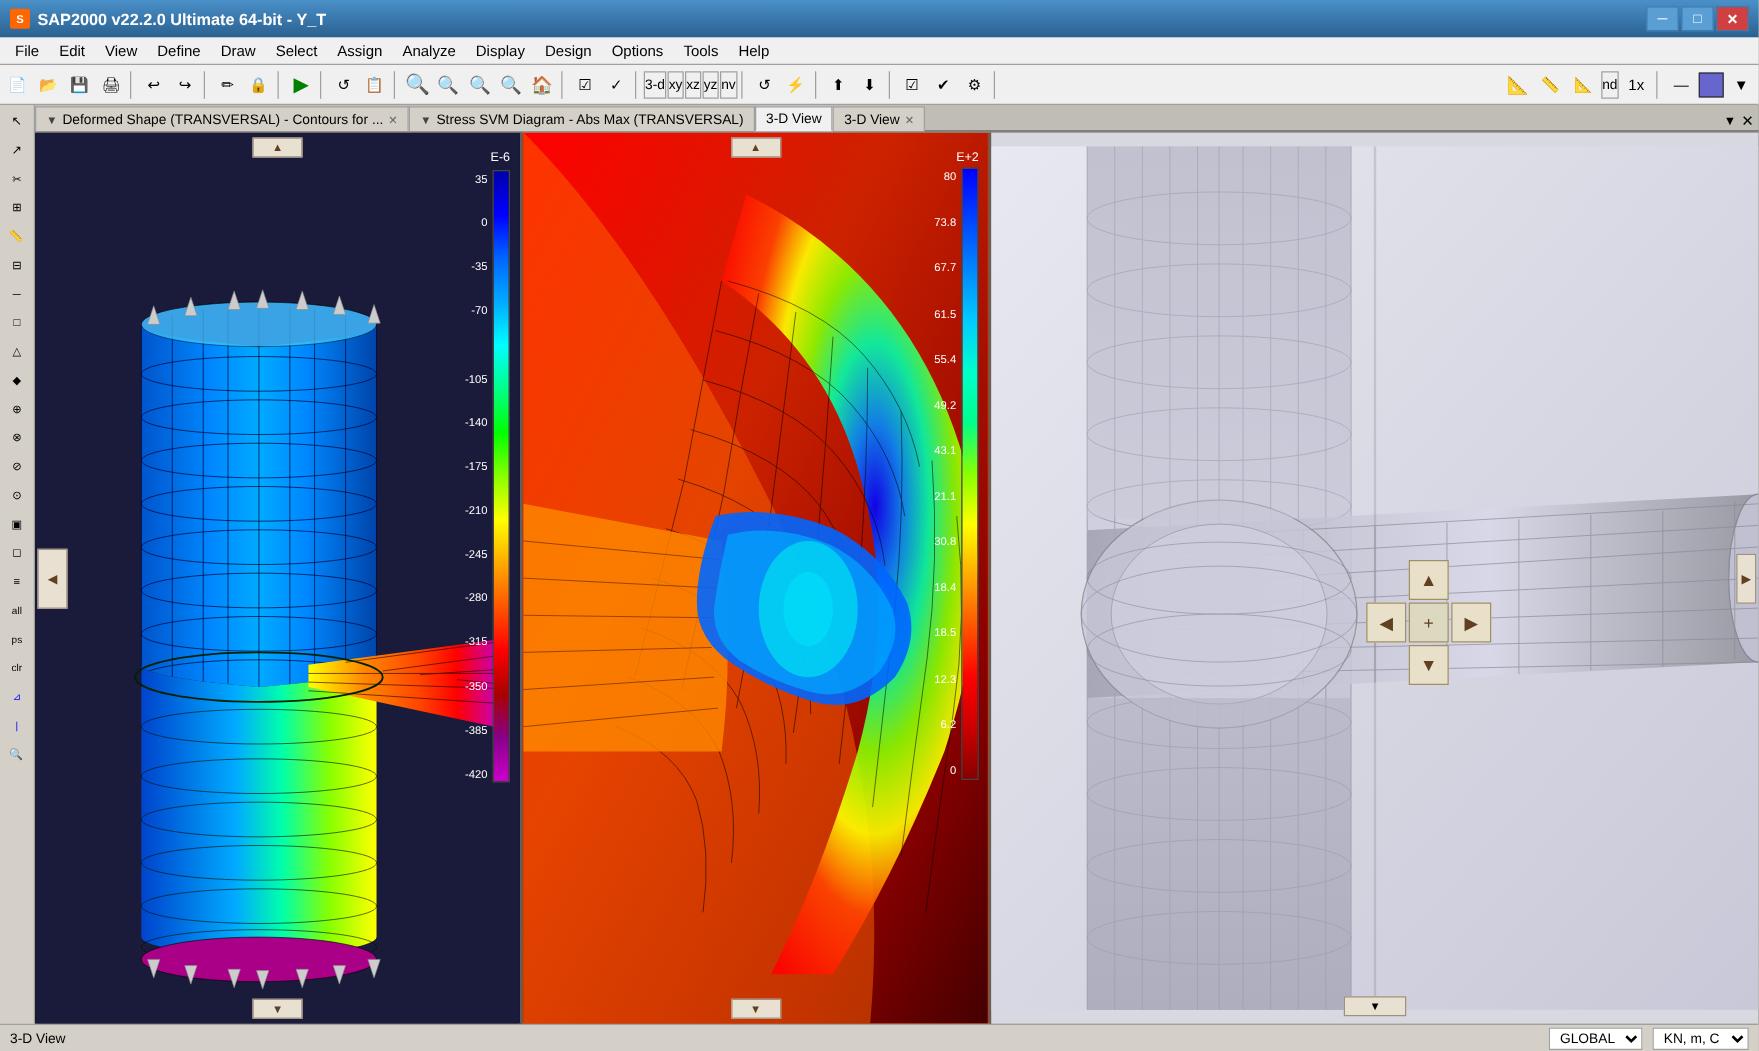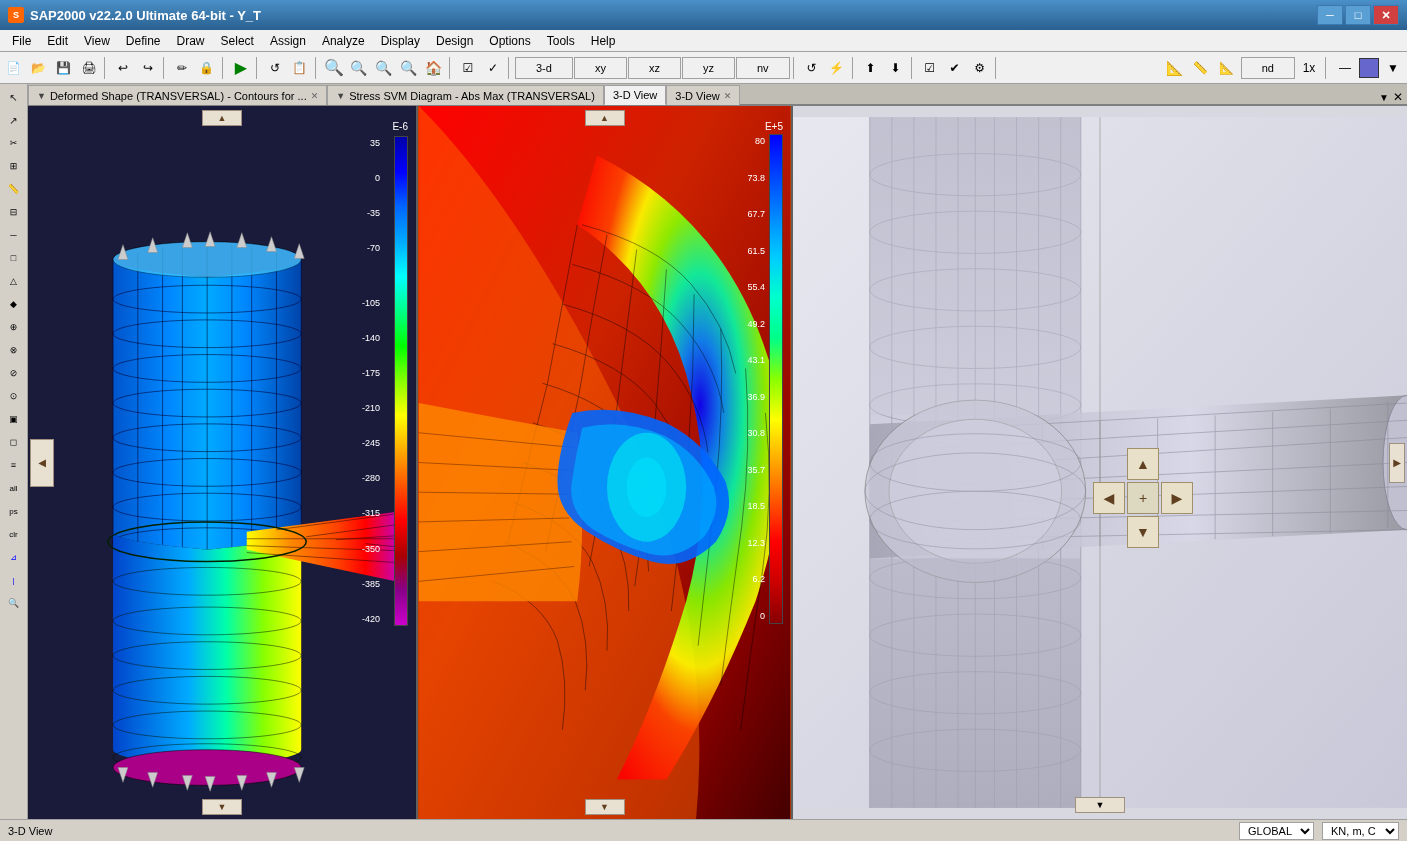--- a/index.html
+++ b/index.html
@@ -50,21 +50,21 @@
       gap: 1px;
     }
     .tb-btn {
       width: 24px; height: 24px;
       background: #f0f0f0;
       border: 1px solid transparent;
       display: flex; align-items: center; justify-content: center;
       cursor: pointer; font-size: 12px;
     }
     .tb-sep { width: 4px; height: 22px; border-left: 1px solid #a0a0a0; margin: 0 2px; }
-    .tb-text-btn { padding: 2px 20px; height: 22px; background: #f0f0f0; border: 1px solid #a0a0a0; cursor: pointer; font-size: 11px; display: flex; align-items: center; }
+    .tb-text-btn { padding: 2px 0; height: 22px; background: #f0f0f0; border: 1px solid #a0a0a0; cursor: pointer; font-size: 11px; display: flex; align-items: center; }
 
     
     #main-area {
       display: flex;
       height: calc(841px - 30px - 22px - 32px - 22px);
       background: #808080;
     }
 
     
     #left-panel {
@@ -542,21 +542,21 @@
             <polygon points="210,676 215,691 220,676"></polygon>
             <polygon points="240,673 245,688 250,673"></polygon>
             <polygon points="268,668 273,683 278,668"></polygon>
           </g>
 
           <ellipse cx="180" cy="440" rx="100" ry="20" fill="none" stroke="#002200" stroke-width="1.5"></ellipse>
         </svg>
 
         <div style="position:absolute; top:15px; right:8px; display:flex; flex-direction:column; align-items:flex-end;">
           <div style="font-size:10px; color:white; margin-bottom:4px;">E-6</div>
-          <div style="display:flex; gap:14px; align-items:stretch;">
+          <div style="display:flex; gap:4px; align-items:stretch;">
             <div style="display:flex; flex-direction:column; justify-content:space-between; text-align:right;">
               <span style="font-size:9px; color:white; line-height:1.6;">35</span>
               <span style="font-size:9px; color:white; line-height:1.6;">0</span>
               <span style="font-size:9px; color:white; line-height:1.6;">-35</span>
               <span style="font-size:9px; color:white; line-height:1.6;">-70</span>
               <span style="font-size:9px; color:white; line-height:1.6;margin-top:20px;">-105</span>
               <span style="font-size:9px; color:white; line-height:1.6;">-140</span>
               <span style="font-size:9px; color:white; line-height:1.6;">-175</span>
               <span style="font-size:9px; color:white; line-height:1.6;">-210</span>
               <span style="font-size:9px; color:white; line-height:1.6;">-245</span>
@@ -636,33 +636,33 @@
           </g>
 
           <path d="M155,310 Q200,300 250,320 Q290,340 310,380 Q320,410 300,440 Q270,470 235,460 Q200,450 170,430 Q140,410 140,380 Q140,350 155,310 Z" fill="#0066ff" opacity="0.9"></path>
           <path d="M165,325 Q205,315 248,333 Q282,350 298,385 Q306,410 288,435 Q262,460 232,452 Q202,444 175,427 Q152,410 154,383 Q158,354 165,325 Z" fill="#00aaff" opacity="0.7"></path>
 
           <ellipse cx="230" cy="385" rx="40" ry="55" fill="#00ffee" opacity="0.5"></ellipse>
           <ellipse cx="230" cy="385" rx="20" ry="30" fill="#00eeff" opacity="0.4"></ellipse>
         </svg>
 
         <div style="position:absolute; top:15px; right:8px; display:flex; flex-direction:column; align-items:flex-end;">
-          <div style="font-size:10px; color:white; margin-bottom:2px;">E+5</div>
+          <div style="font-size:10px; color:white; margin-bottom:2px;">E+2</div>
           <div style="display:flex; gap:4px; align-items:stretch;">
             <div style="display:flex; flex-direction:column; justify-content:space-between; text-align:right;">
               <span style="font-size:9px; color:white; line-height:1.7;">80</span>
               <span style="font-size:9px; color:white; line-height:1.7;">73.8</span>
               <span style="font-size:9px; color:white; line-height:1.7;">67.7</span>
               <span style="font-size:9px; color:white; line-height:1.7;">61.5</span>
               <span style="font-size:9px; color:white; line-height:1.7;">55.4</span>
               <span style="font-size:9px; color:white; line-height:1.7;">49.2</span>
               <span style="font-size:9px; color:white; line-height:1.7;">43.1</span>
-              <span style="font-size:9px; color:white; line-height:1.7;">36.9</span>
+              <span style="font-size:9px; color:white; line-height:1.7;">21.1</span>
               <span style="font-size:9px; color:white; line-height:1.7;">30.8</span>
-              <span style="font-size:9px; color:white; line-height:1.7;">35.7</span>
+              <span style="font-size:9px; color:white; line-height:1.7;">18.4</span>
               <span style="font-size:9px; color:white; line-height:1.7;">18.5</span>
               <span style="font-size:9px; color:white; line-height:1.7;">12.3</span>
               <span style="font-size:9px; color:white; line-height:1.7;">6.2</span>
               <span style="font-size:9px; color:white; line-height:1.7;">0</span>
             </div>
             <div class="scale-gradient-v2"></div>
           </div>
         </div>
 
         <div class="scroll-arrow-top">▲</div>

